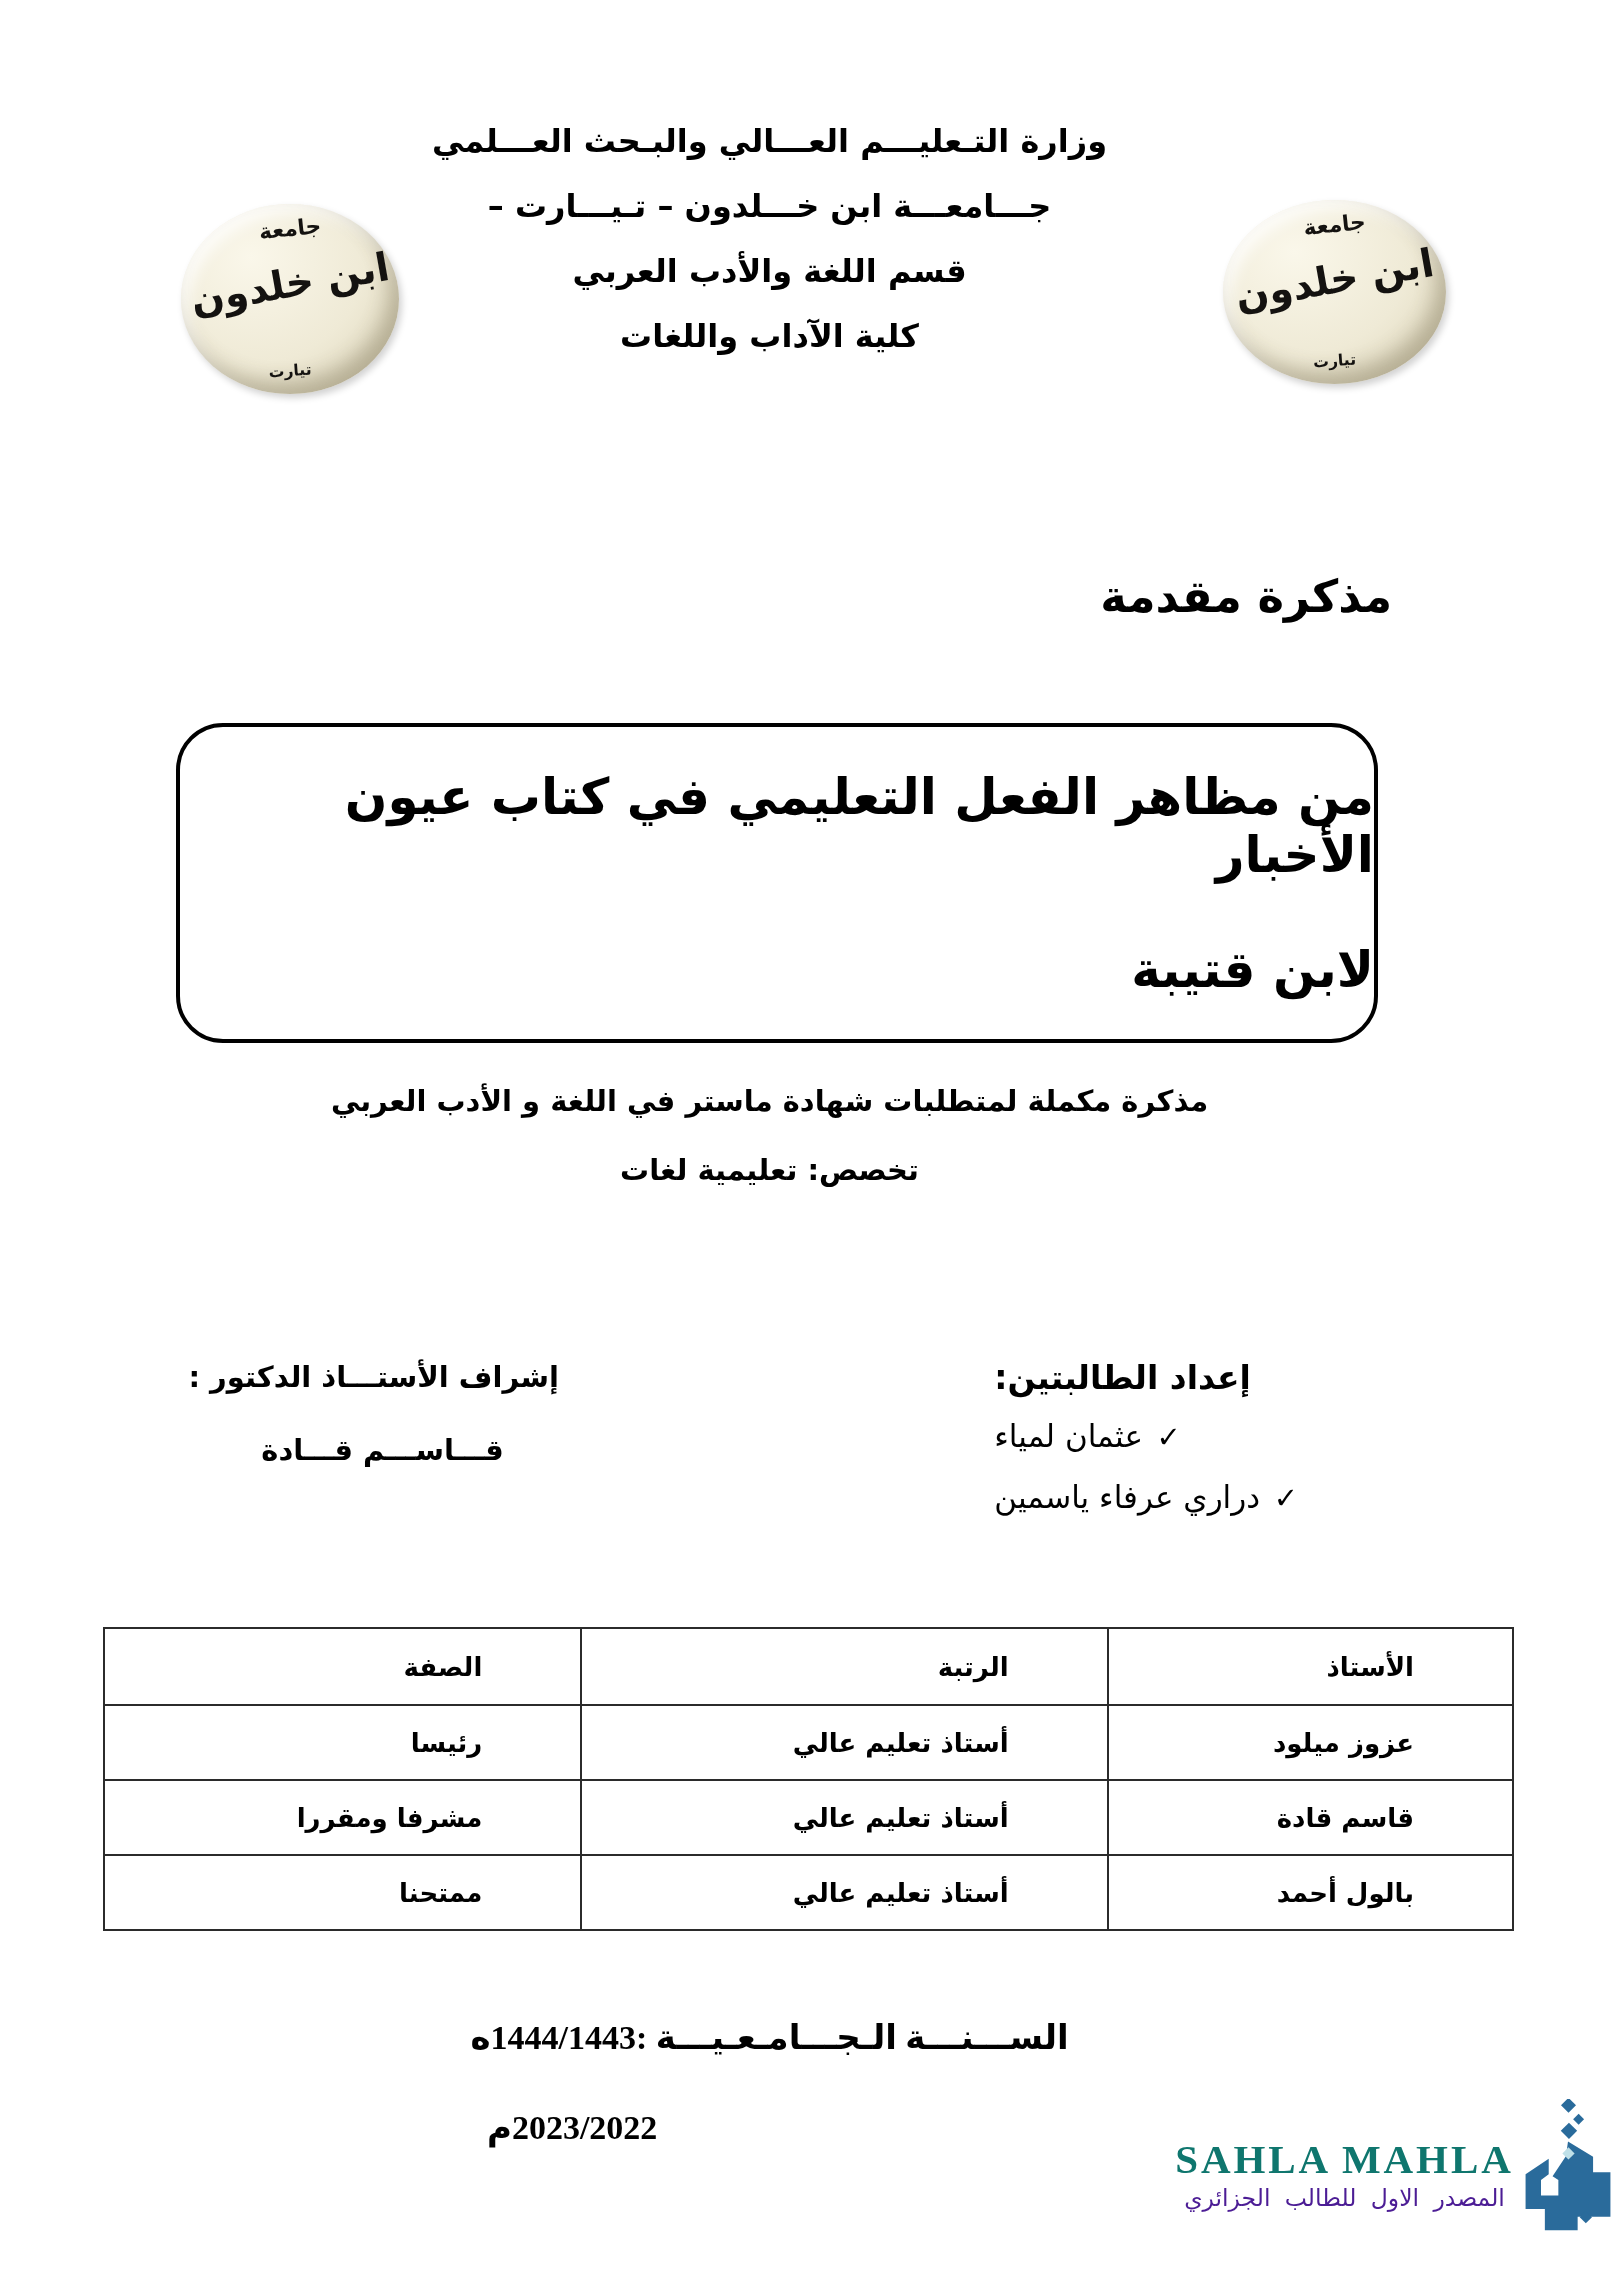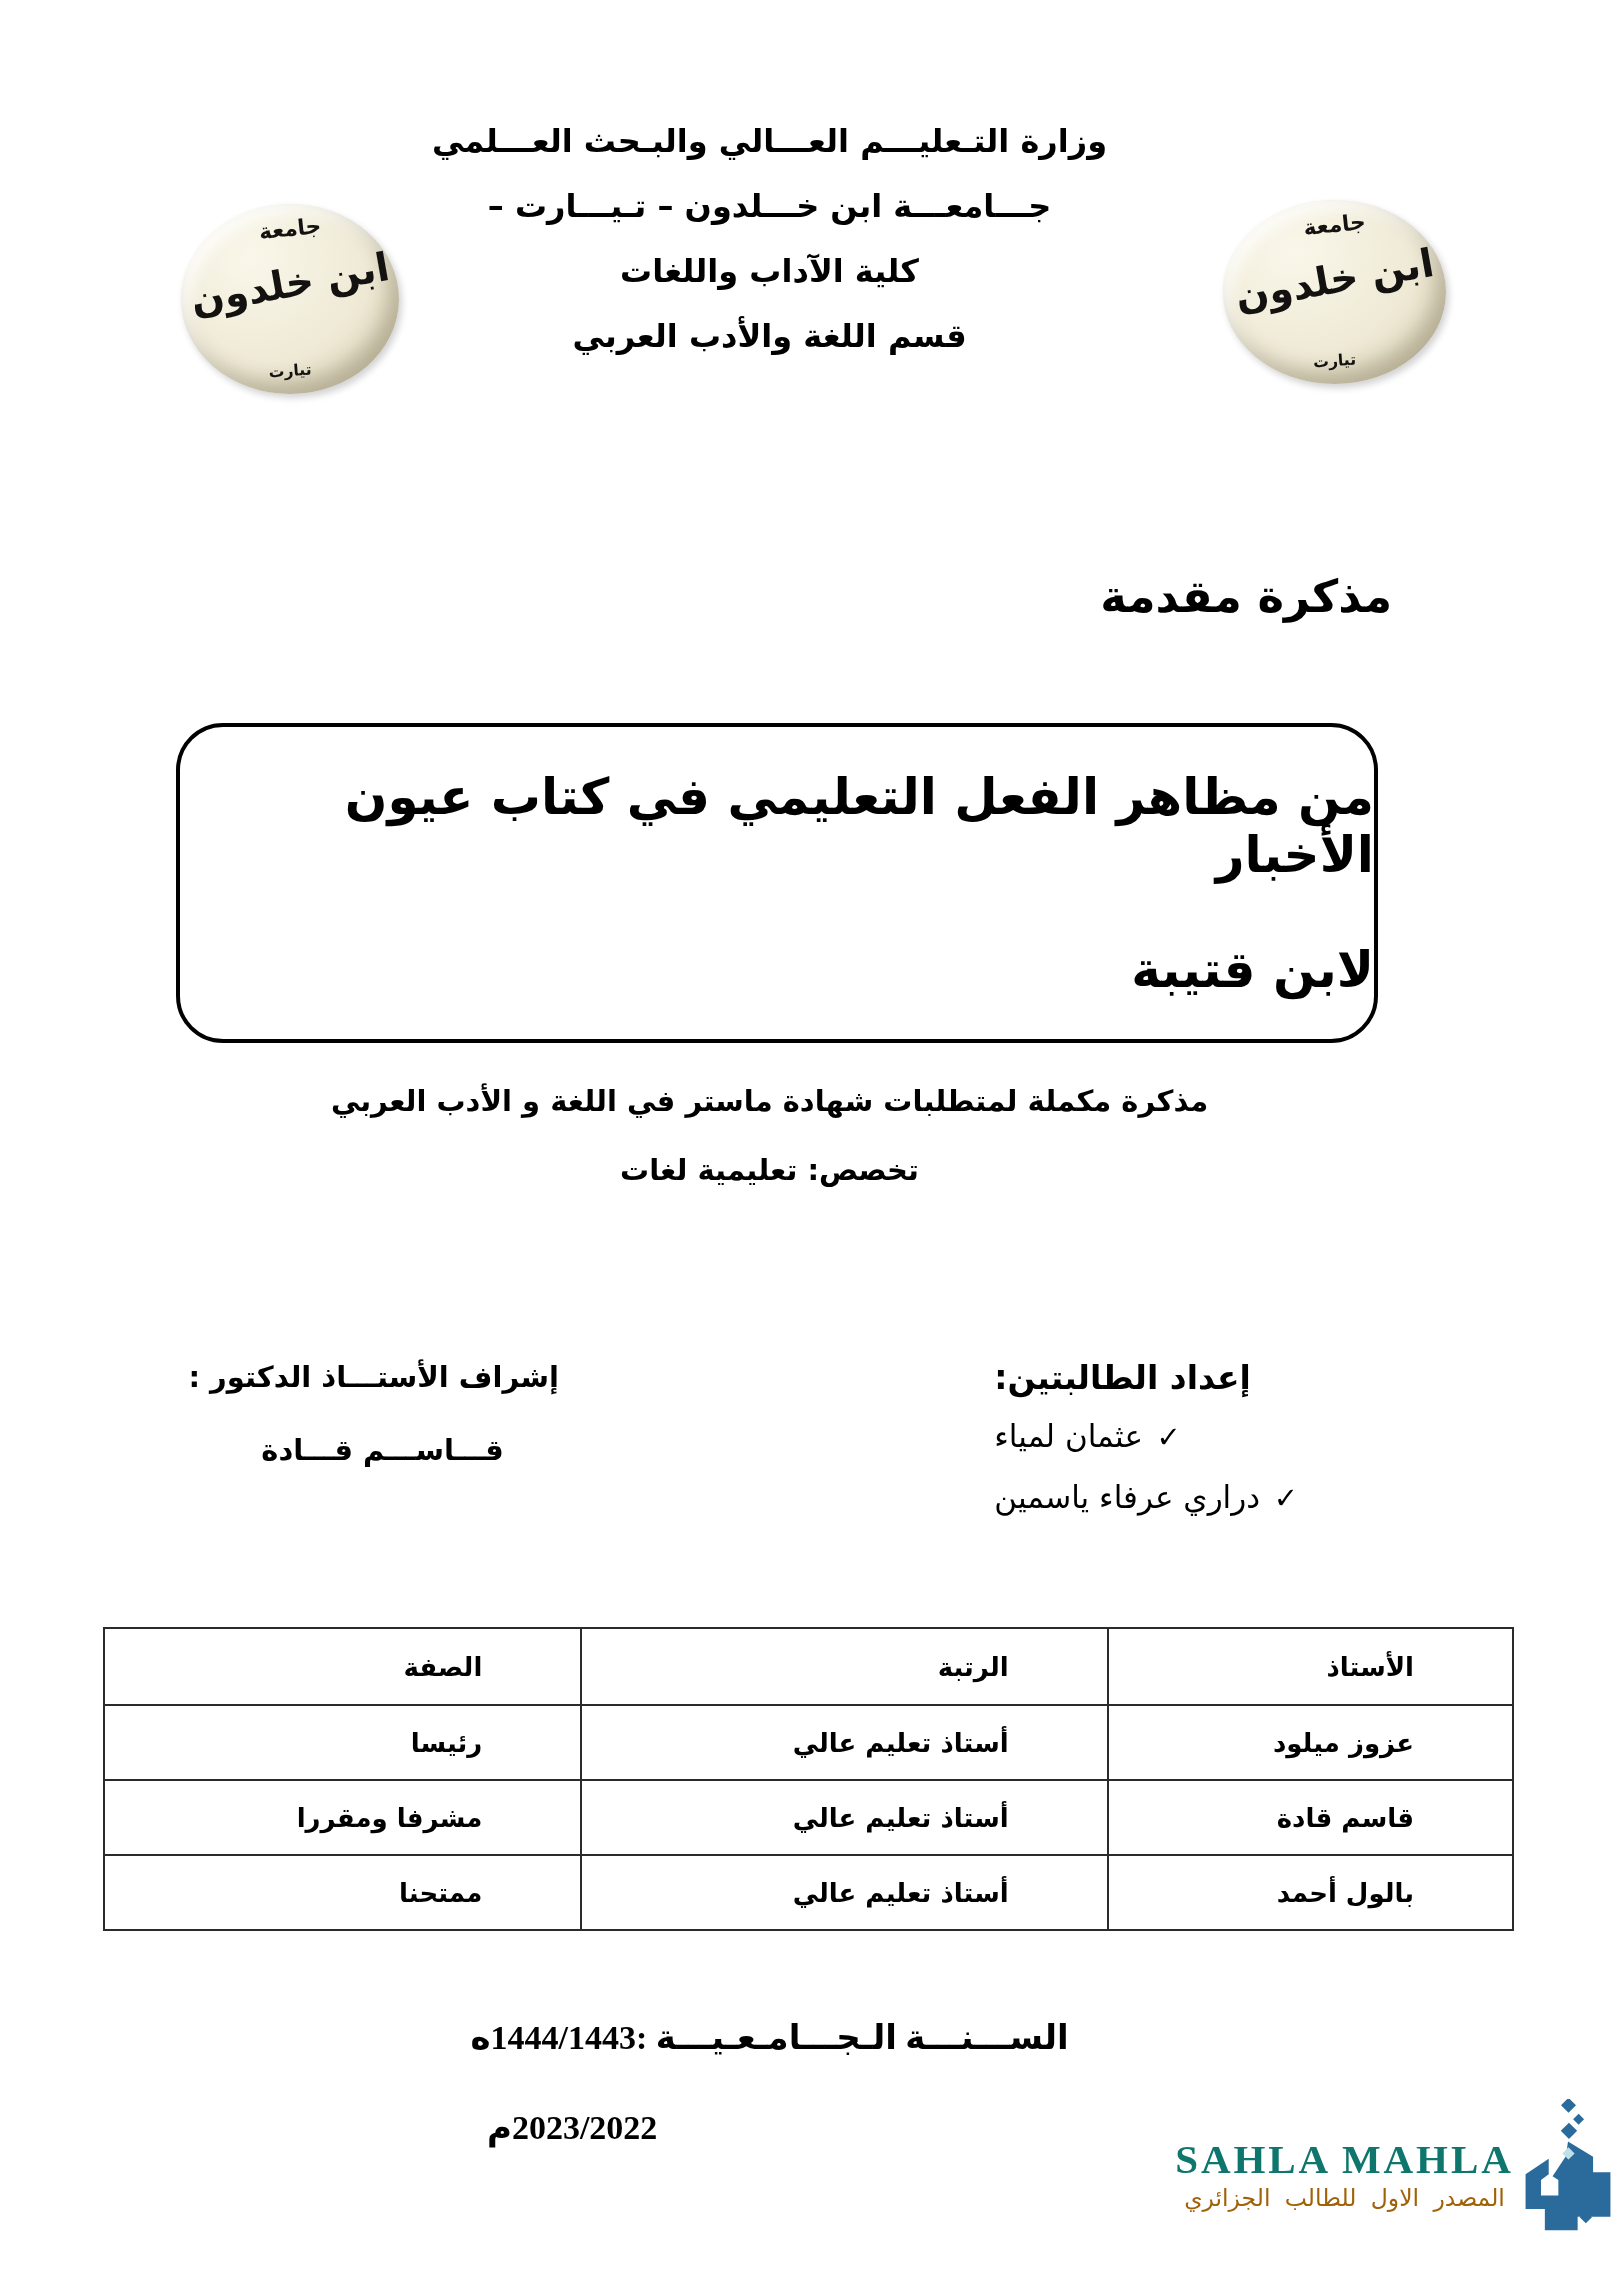--- a/index.html
+++ b/index.html
@@ -84,34 +84,34 @@
     font-size:34px;font-weight:bold;direction:rtl;
     font-family:"Liberation Serif","DejaVu Sans",serif;
   }
   
   .brand{position:absolute;left:1168px;top:2137px;width:353px;text-align:center;direction:ltr;}
   .brand .b-name{
     font-family:"Liberation Serif",serif;font-weight:bold;
     font-size:41px;letter-spacing:2.9px;color:#0f766e;line-height:45px;
   }
   .brand .b-tag{
-    direction:rtl;font-size:23.5px;color:#a16207;word-spacing:6.9px;line-height:33px;
+    direction:rtl;font-size:23.5px;color:#4c1d95;word-spacing:6.9px;line-height:33px;
   }
   .brand-mark{position:absolute;left:1519px;top:2099px;width:98px;height:135px;}
 </style>
 </head>
 <body>
 
 <div class="page">
 
   <div class="header">
     <div class="hline">وزارة التـعليـــم العـــالي والبـحث العـــلمي</div>
     <div class="hline">جـــامعـــة ابن خـــلدون – تـيـــارت –</div>
+    <div class="hline">قسم اللغة والأدب العربي</div>
     <div class="hline">كلية الآداب واللغات</div>
-    <div class="hline">قسم اللغة والأدب العربي</div>
   </div>
 
   <div class="seal seal-left">
     <span class="s-top">جامعة</span>
     <span class="s-main">ابن خلدون</span>
     <span class="s-bottom">تيارت</span>
   </div>
 
   <div class="seal seal-right">
     <span class="s-top">جامعة</span>

